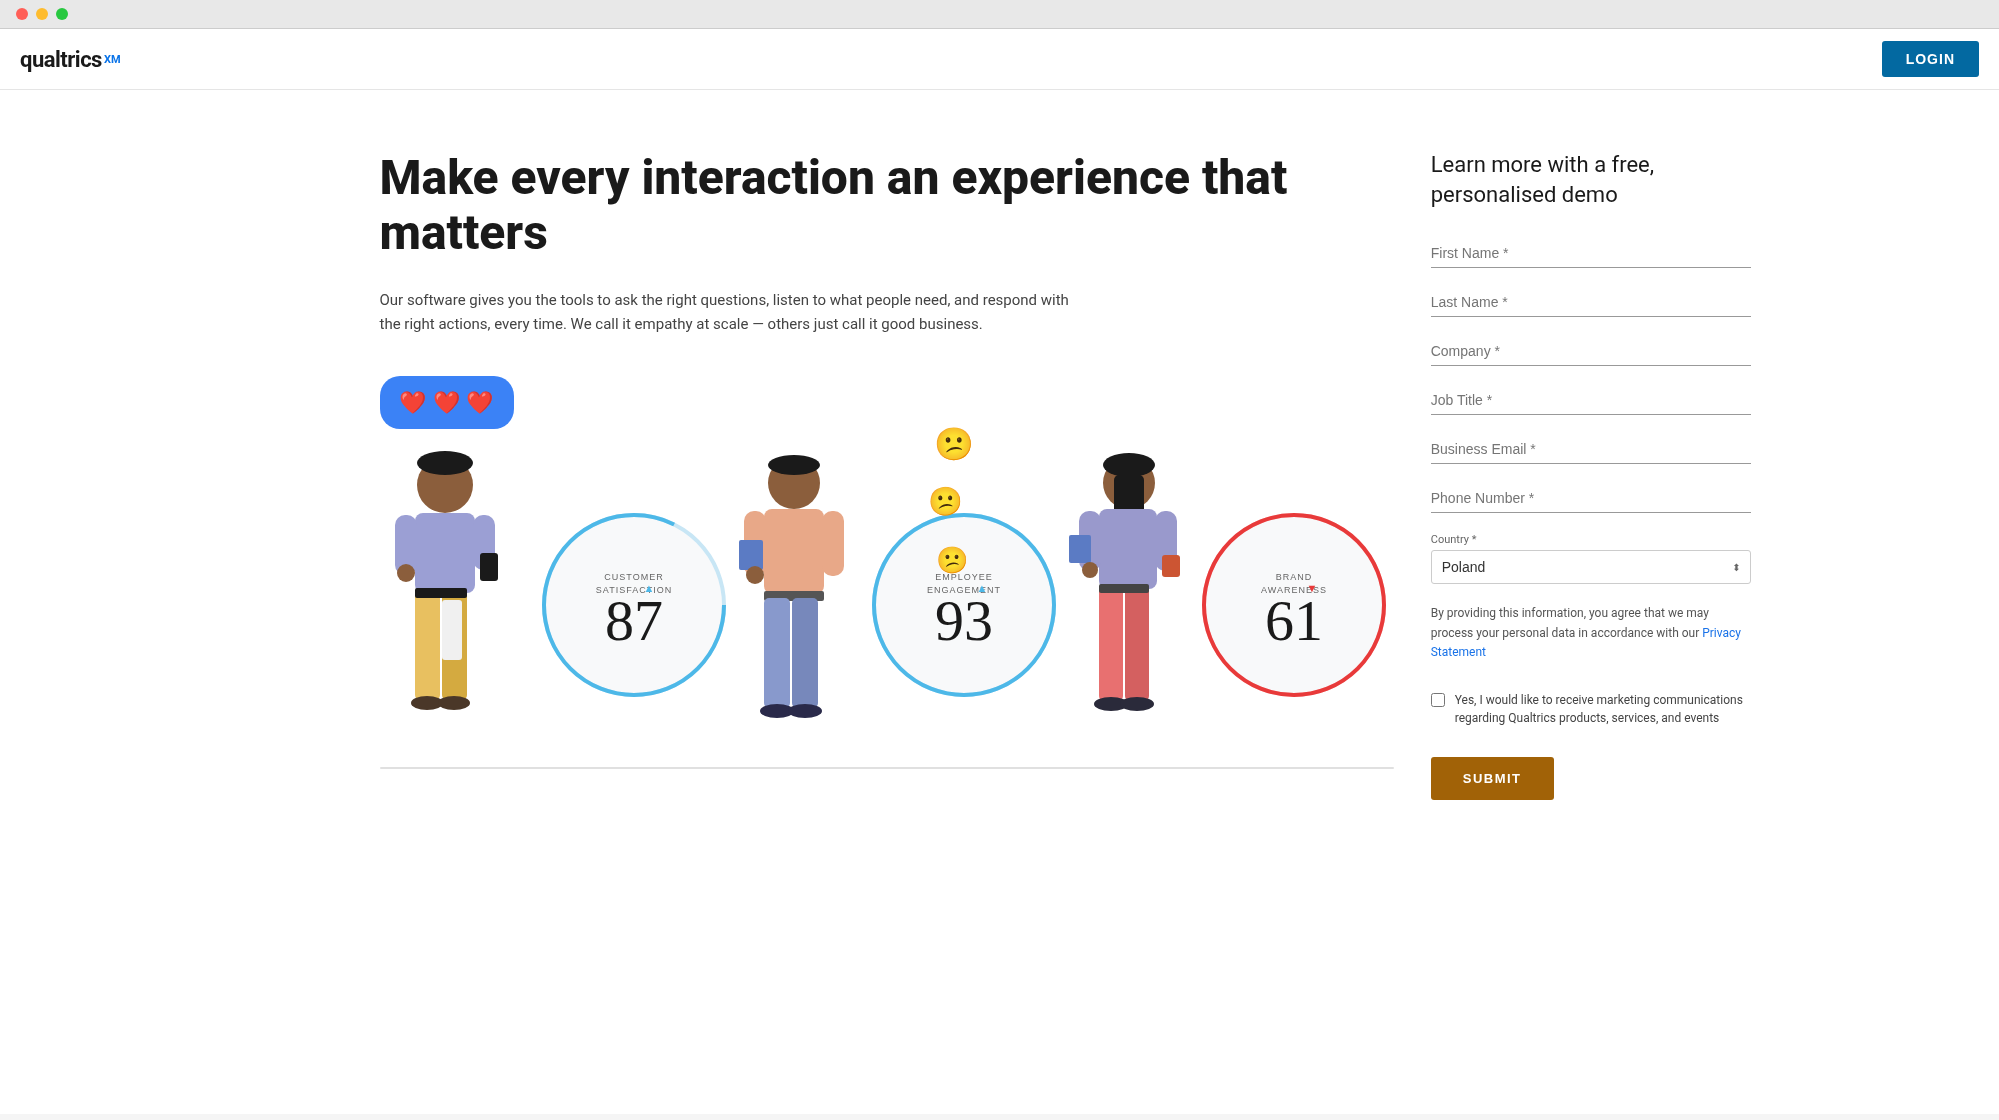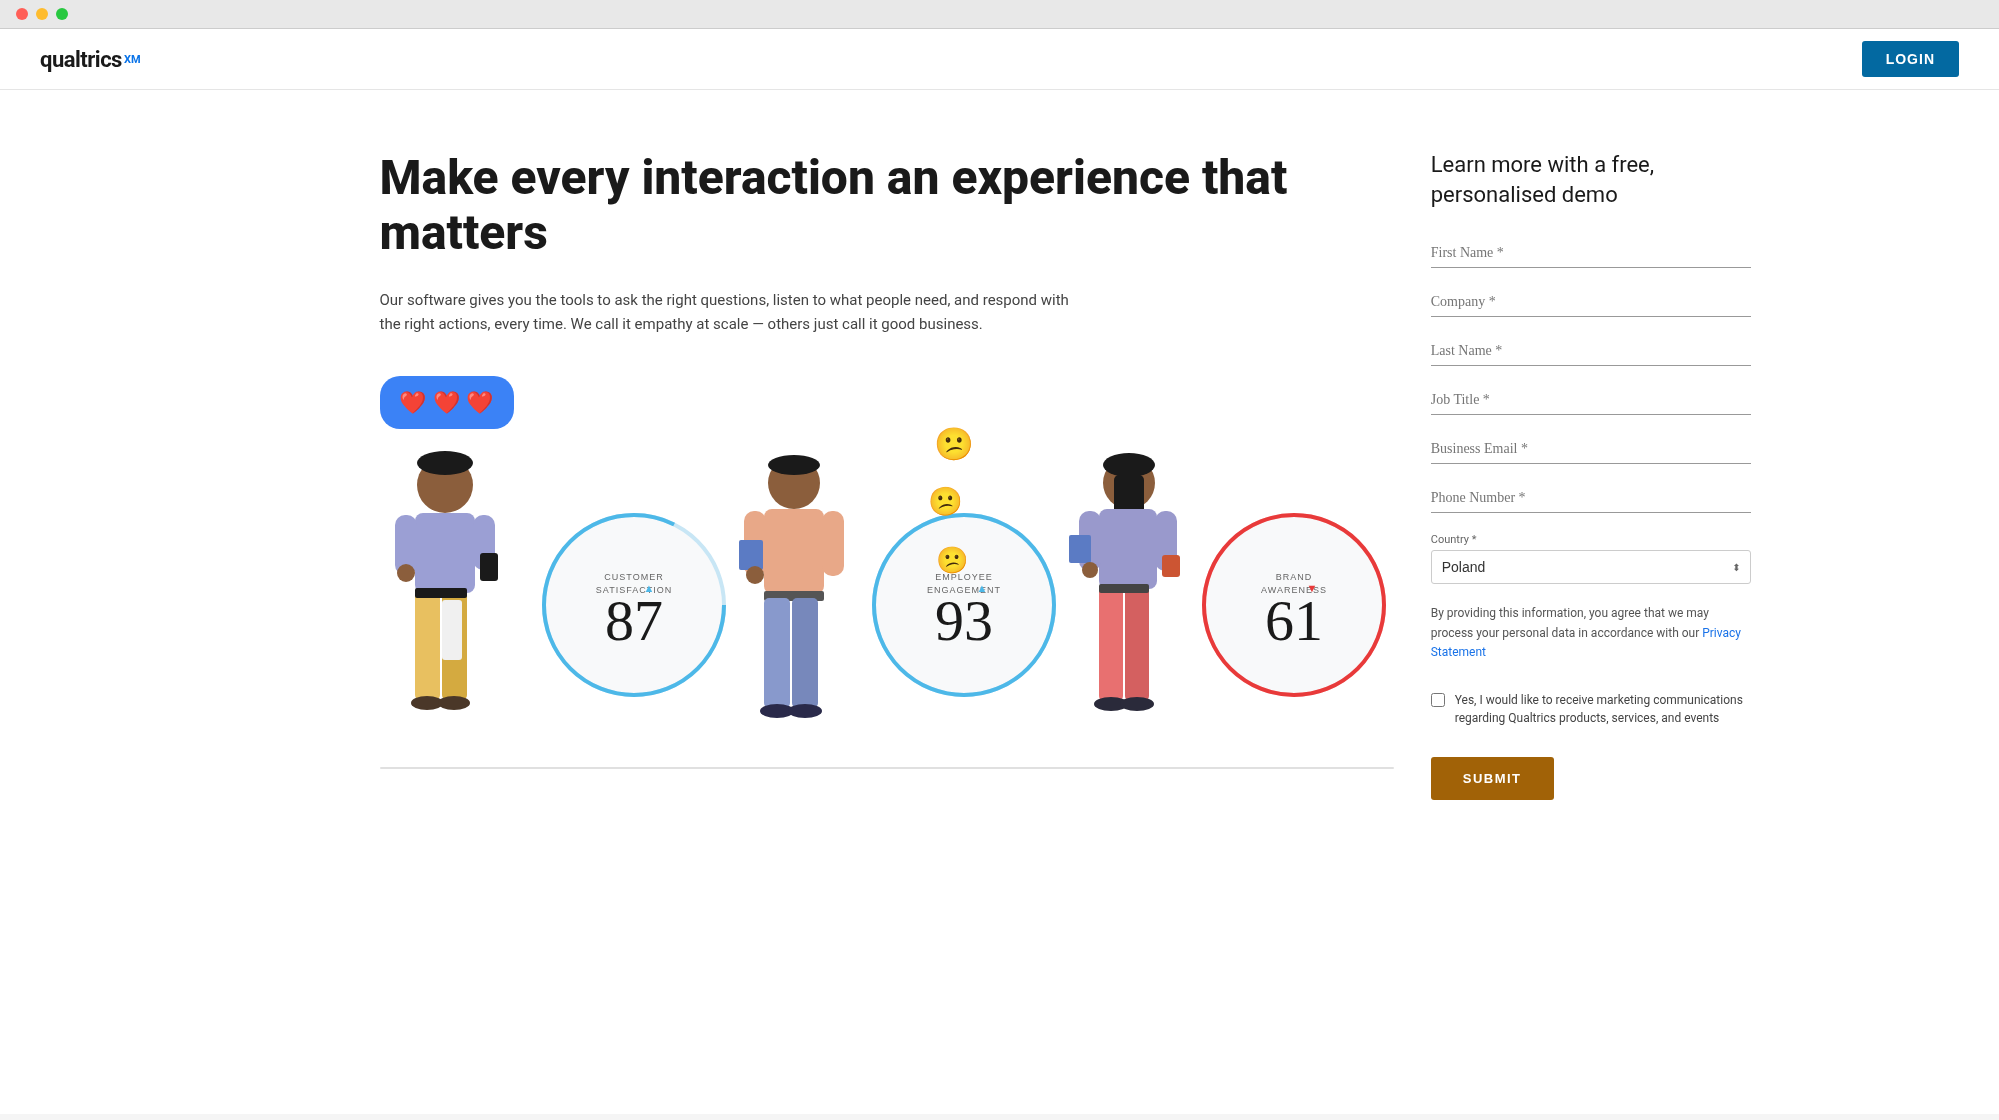--- a/index.html
+++ b/index.html
@@ -20,21 +20,21 @@
     .tl-green { background: #28c840; }
 
     
     .page { background: #fff; min-height: calc(100vh - 35px); }
 
     
     .header {
       display: flex;
       align-items: center;
       justify-content: space-between;
-      padding: 12px 40px;
+      padding: 12px 20px;
       border-bottom: 1px solid #e5e5e5;
       background: #fff;
     }
     .logo {
       display: flex;
       align-items: center;
     }
     .logo-text {
       font-size: 22px;
       font-weight: 700;
@@ -122,21 +122,20 @@
 
     .form-input {
       width: 100%;
       border: none;
       border-bottom: 1px solid #999;
       padding: 6px 0;
       font-size: 14px;
       outline: none;
       background: transparent;
       color: #333;
-      font-family: Liberation Serif, serif;
     }
 
     .form-select {
       width: 100%;
       border: 1px solid #ccc;
       border-radius: 3px;
       padding: 8px 10px;
       font-size: 14px;
       outline: none;
       background: #fff;
@@ -396,25 +395,25 @@
     </div>
 
     <div class="right-section">
       <h2 class="form-title">Learn more with a free, personalised demo</h2>
 
       <div class="form-group">
         <input class="form-input" type="text" placeholder="First Name *" style="">
       </div>
 
       <div class="form-group">
+        <input class="form-input" type="text" placeholder="Last Name *" style="">
+      </div>
+
+      <div class="form-group">
         <input class="form-input" type="text" placeholder="Company *" style="">
-      </div>
-
-      <div class="form-group">
-        <input class="form-input" type="text" placeholder="Last Name *" style="">
       </div>
 
       <div class="form-group">
         <input class="form-input" type="text" placeholder="Job Title *" style="">
       </div>
 
       <div class="form-group">
         <input class="form-input" type="email" placeholder="Business Email *" style="">
       </div>
 

